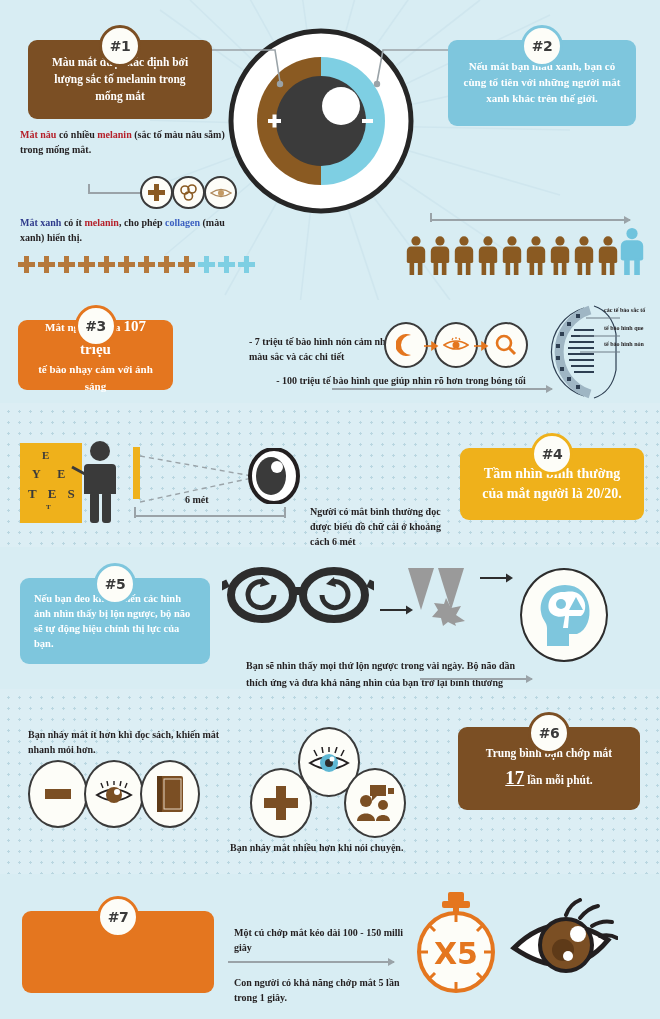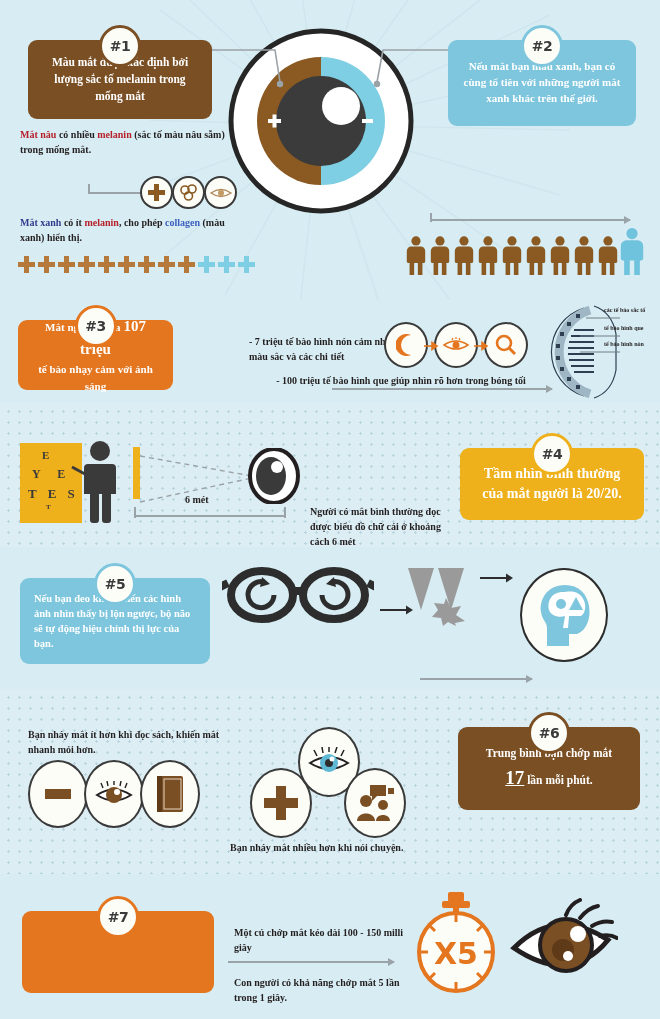--- a/index.html
+++ b/index.html
@@ -436,20 +436,21 @@
   <div class="iconcirc" style="left:520px;top:568px;width:88px;height:94px;border-color:#2d2d2d;border-width:2px;">
     <svg width="58" height="66" viewBox="0 0 58 66">
       <path d="M30 3 C12 3 4 18 6 30 C7 38 12 40 12 46 L12 64 L34 64 L34 52 L42 52 C52 48 56 36 54 24 C52 12 44 3 30 3 Z" fill="#7ec6dd"></path>
       <path d="M28 10 C16 10 12 20 14 28 C16 34 24 36 30 34 L46 34 C52 30 52 18 44 12 C38 8 32 10 28 10 Z" fill="#ffffff"></path>
       <circle cx="26" cy="22" r="5" fill="#7ec6dd"></circle>
       <polygon points="34,28 41,15 48,28" fill="#7ec6dd"></polygon>
       <path d="M30 34 L28 46 L33 46 L34 34 Z" fill="#ffffff"></path>
     </svg>
   </div>
 
+  <div class="txt sm" style="left:246px;top:658px;width:270px;line-height:1.65;">Bạn sẽ nhìn thấy mọi thứ lộn ngược trong vài ngày. Bộ não dần thích ứng và đưa khả năng nhìn của bạn trở lại bình thường</div>
 
   <div class="arrowline" style="left:420px;top:678px;width:112px;"></div>
 
   <div class="txt sm" style="left:28px;top:727px;width:200px;">Bạn nháy mắt ít hơn khi đọc sách, khiến mắt nhanh mỏi hơn.</div>
 
   <div class="iconcirc" style="left:28px;top:760px;width:60px;height:68px;">
     <svg width="26" height="10" viewBox="0 0 26 10">
         <rect x="0" y="0" width="26" height="10" fill="#7b4f24"></rect>
       </svg>
   </div>

